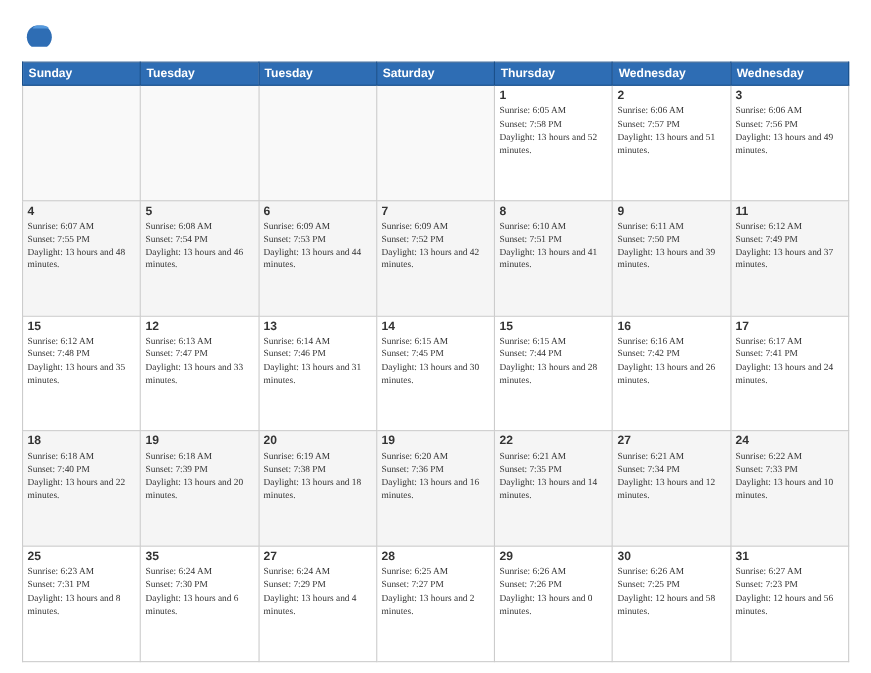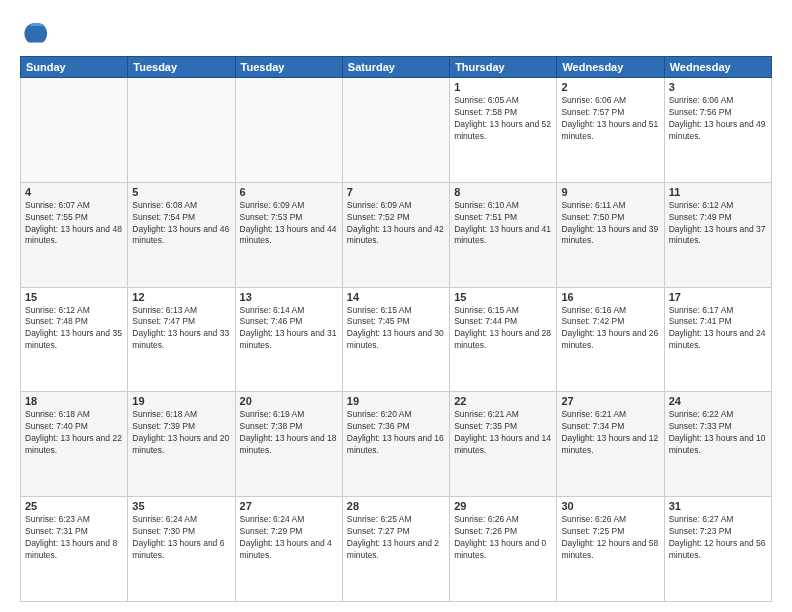--- a/index.html
+++ b/index.html
@@ -86,20 +86,21 @@
       font-size: 11px;
       font-weight: bold;
       color: #333;
       display: block;
       margin-bottom: 2px;
     }
     .day-info {
       font-size: 8.5px;
       line-height: 1.4;
       color: #333;
+      font-family: Liberation Serif, serif;
     }
   </style>
 </head>
 <body>
 
 <div class="page">
   <div class="header">
     <div class="logo">
       <svg class="logo-icon" viewBox="0 0 32 32">
         <rect x="0" y="0" width="32" height="32" fill="none"></rect>

